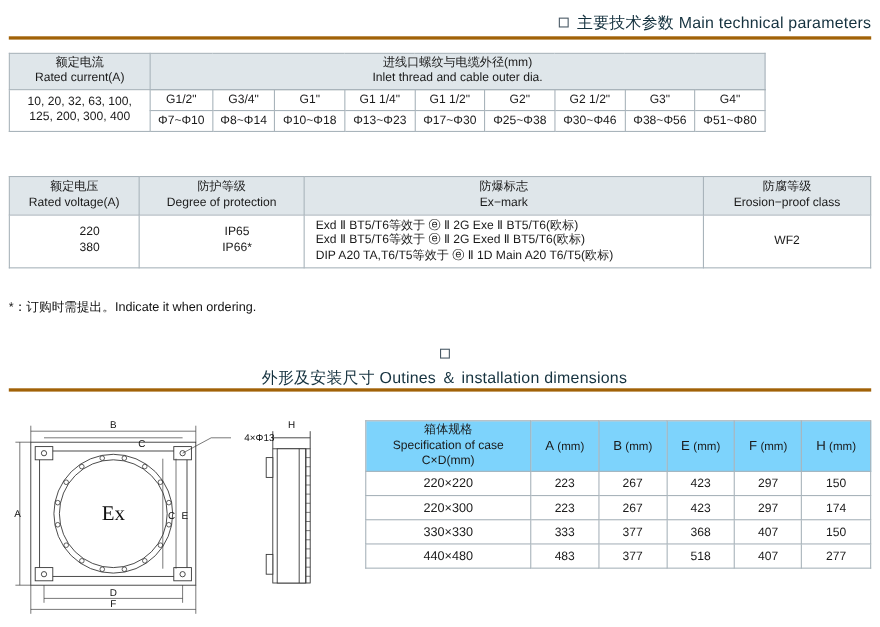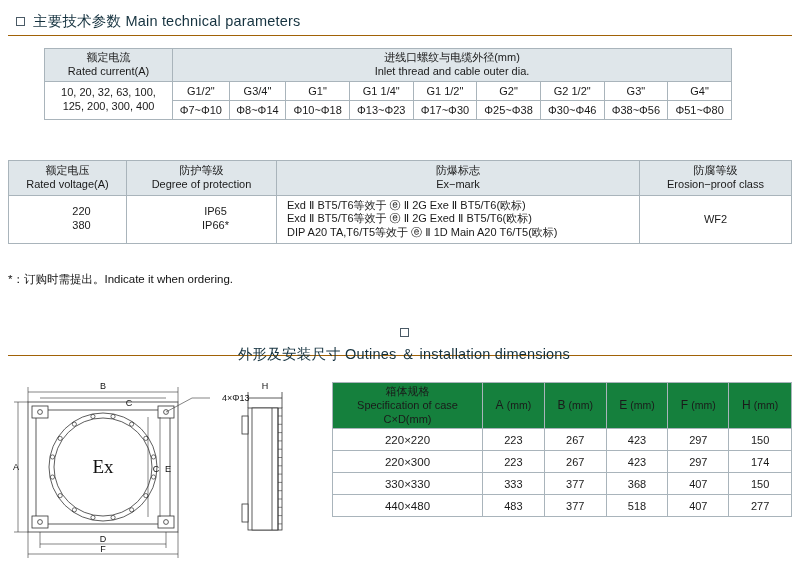--- a/index.html
+++ b/index.html
@@ -12,22 +12,23 @@
     position:relative;
     overflow:hidden;
   }
   .page { position:relative; width:800px; height:570px; }
 
   
   .section-head {
     display:flex; align-items:center;
     gap:8px;
     padding-left:8px;
-    border-bottom:1px solid #a16207;
+    border-bottom:3px solid #a16207;
     height:28px;
+    justify-content:flex-end;
   }
   .sq {
     width:9px; height:9px;
     border:1px solid #4a5a66;
     display:inline-block;
     flex:0 0 auto;
   }
   .section-head .title {
     font-size:14.5px;
     color:#15323f;
@@ -47,21 +48,21 @@
     vertical-align:middle;
     padding:2px 3px;
     font-weight:normal;
   }
   .hdr { background:#dfe6ea; }
   .cn { display:block; line-height:1.25; }
   .en { display:block; line-height:1.25; }
 
   
   #sec1 { position:absolute; left:8px; top:8px; width:784px; }
-  #tbl1-wrap { position:absolute; left:8px; top:48px; width:688px;margin-left:36px; }
+  #tbl1-wrap { position:absolute; left:8px; top:48px; width:688px; }
   #tbl1 td { height:19px; }
   #tbl1 .rowhdr { width:128px; }
   #tbl1 .hdr-inlet { }
   #tbl1 .current-cell { font-size:11px; line-height:1.35; padding:3px 6px; }
 
   
   #tbl2-wrap { position:absolute; left:8px; top:160px; width:784px; }
   #tbl2 td { padding:3px 4px; }
   #tbl2 .exm { text-align:left; padding-left:10px; line-height:1.55; font-size:11px; }
   #tbl2 .vlist { line-height:1.5;padding-left:32px; }
@@ -73,21 +74,21 @@
 
   
   #drawing { position:absolute; left:10px; top:372px; width:315px; height:190px; }
   #drawing svg { display:block; }
 
   
   #tbl3-wrap { position:absolute; left:332px; top:382px; width:460px; }
   #tbl3 { font-size:11px; }
   #tbl3 td, #tbl3 th { border:1px solid #a9b4bb; height:22px; }
   #tbl3 .spec-col { width:150px; }
-  #tbl3 .hdr th { background:#15803d; }
+  #tbl3 .hdr th { background:#7dd3fc; }
   #tbl3 .hdr-letter { font-size:12px; line-height:1.2; }
   #tbl3 .hdr-unit { font-size:10.5px; line-height:1.2; }
   #tbl3 .spec-head { line-height:1.3; font-size:11px; }
   #tbl3 td.spec-val { font-size:11.5px; }
 </style>
 </head>
 <body>
 
 <div class="page">
 

